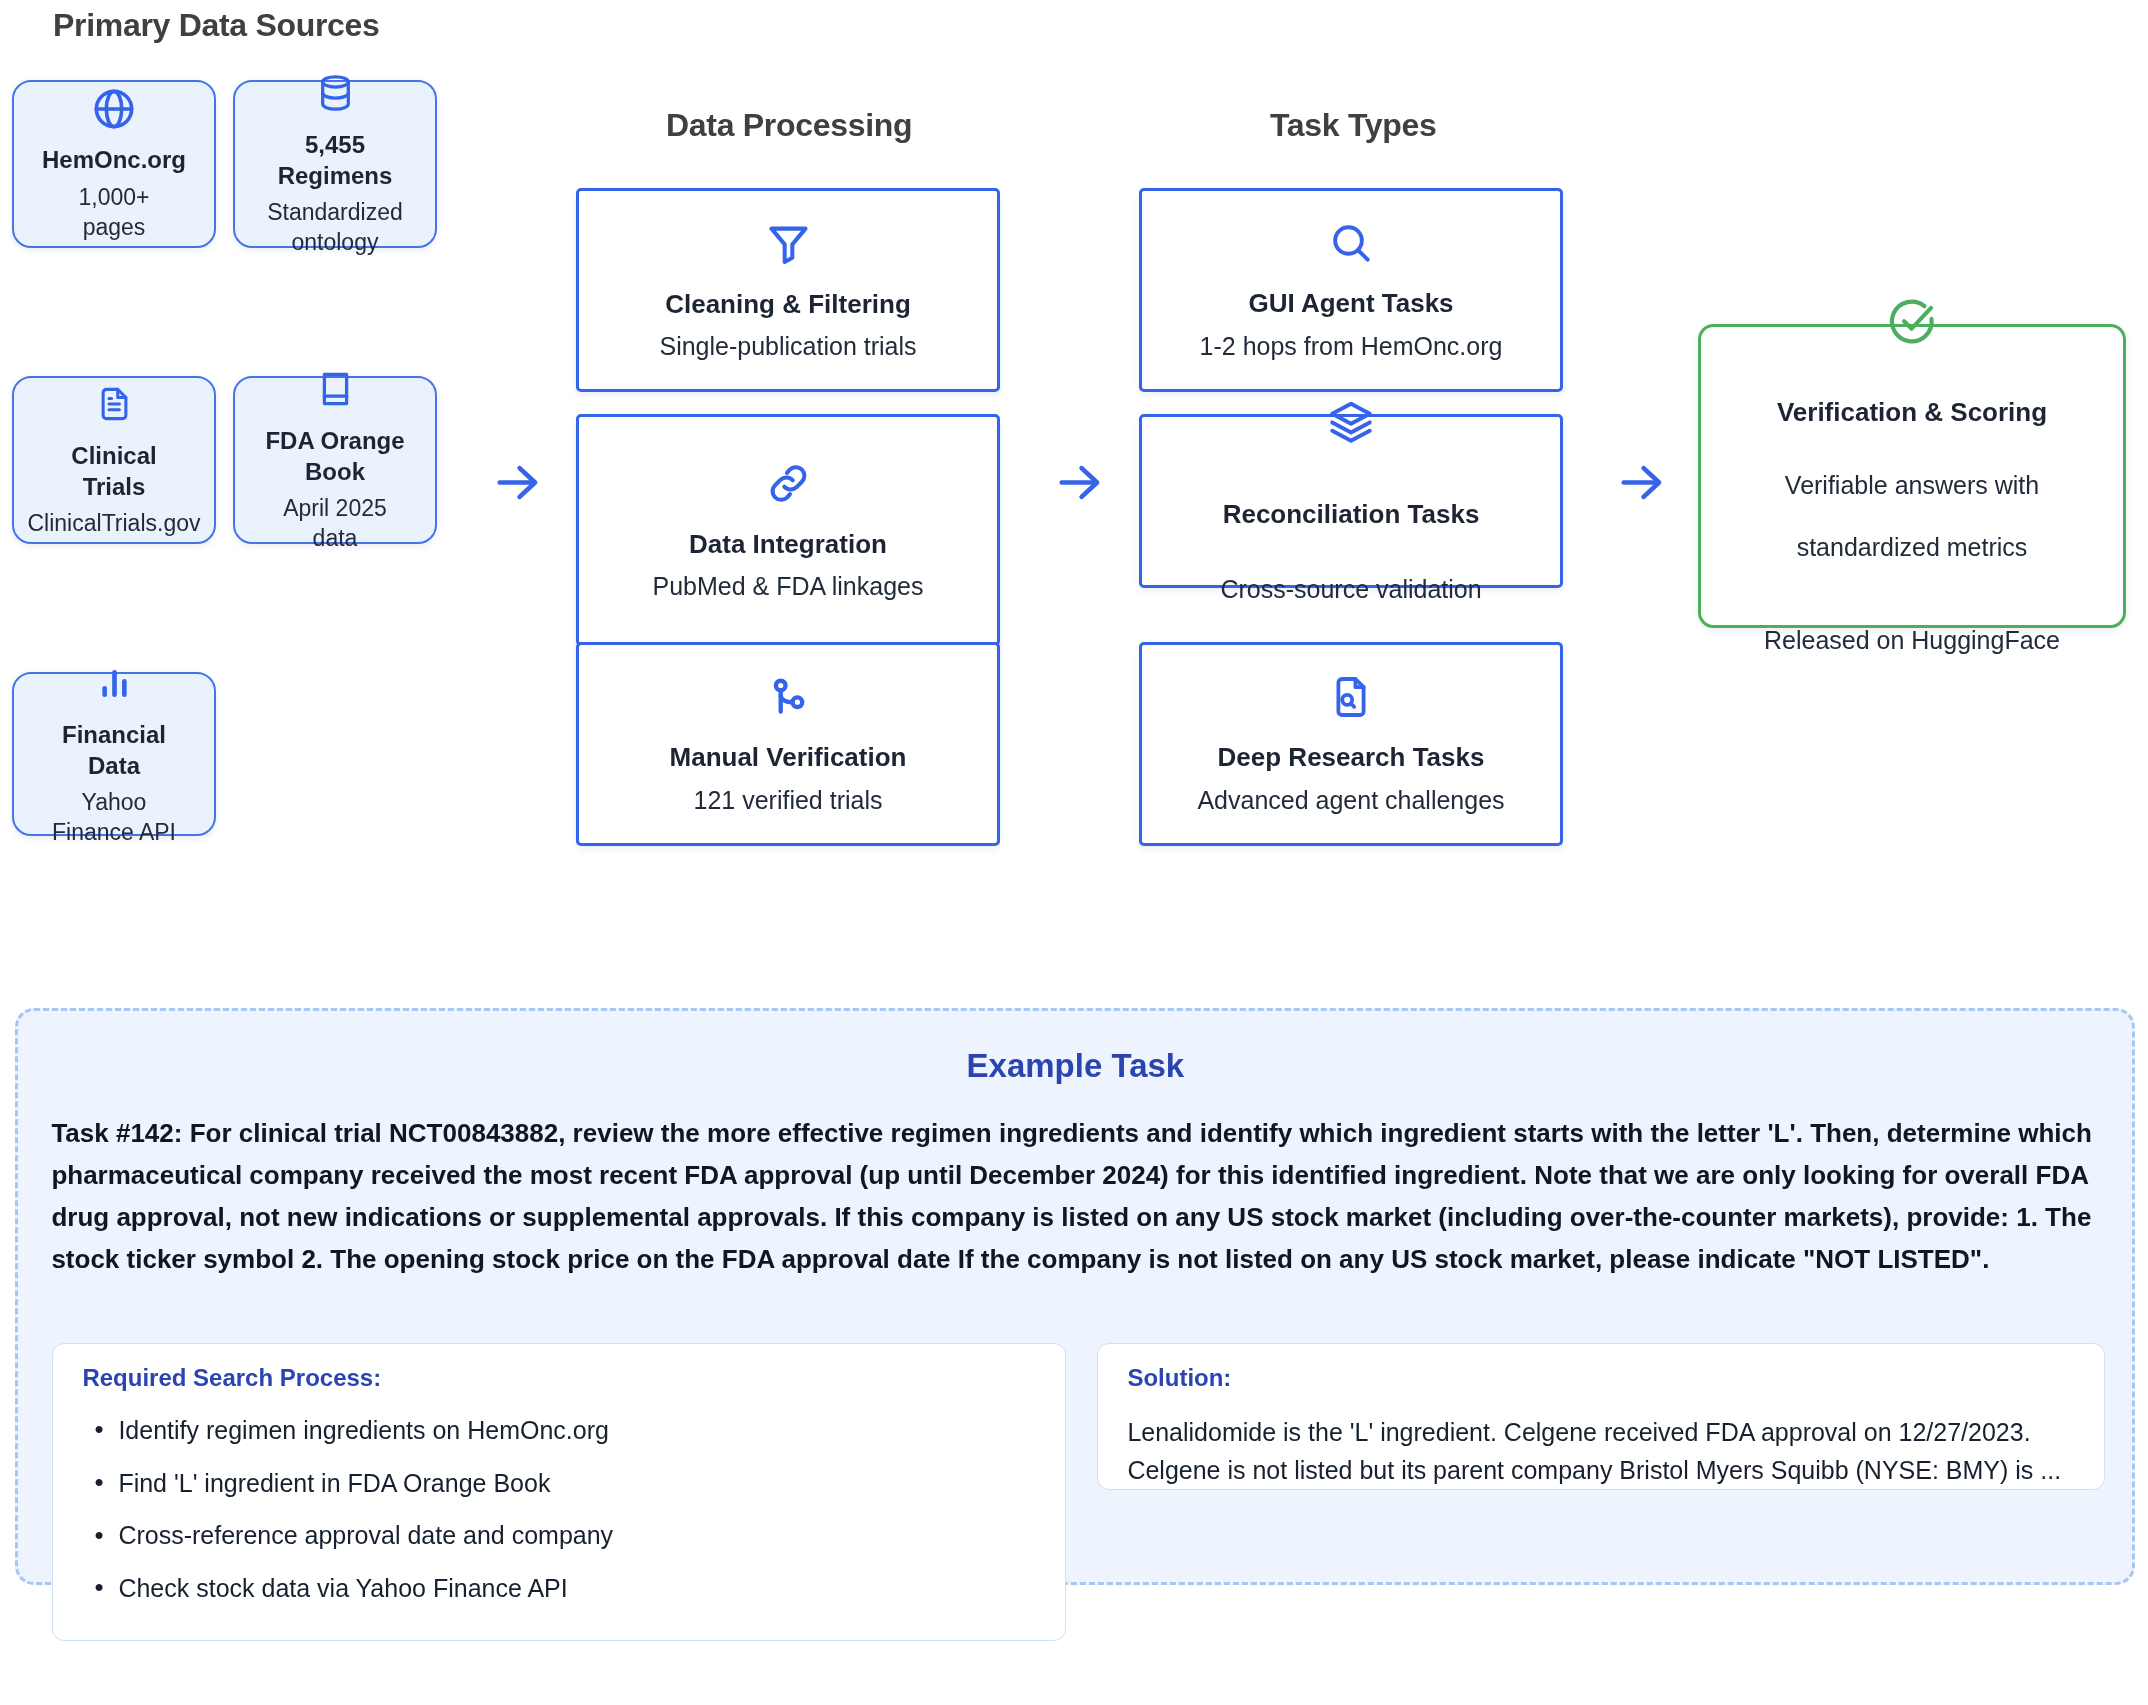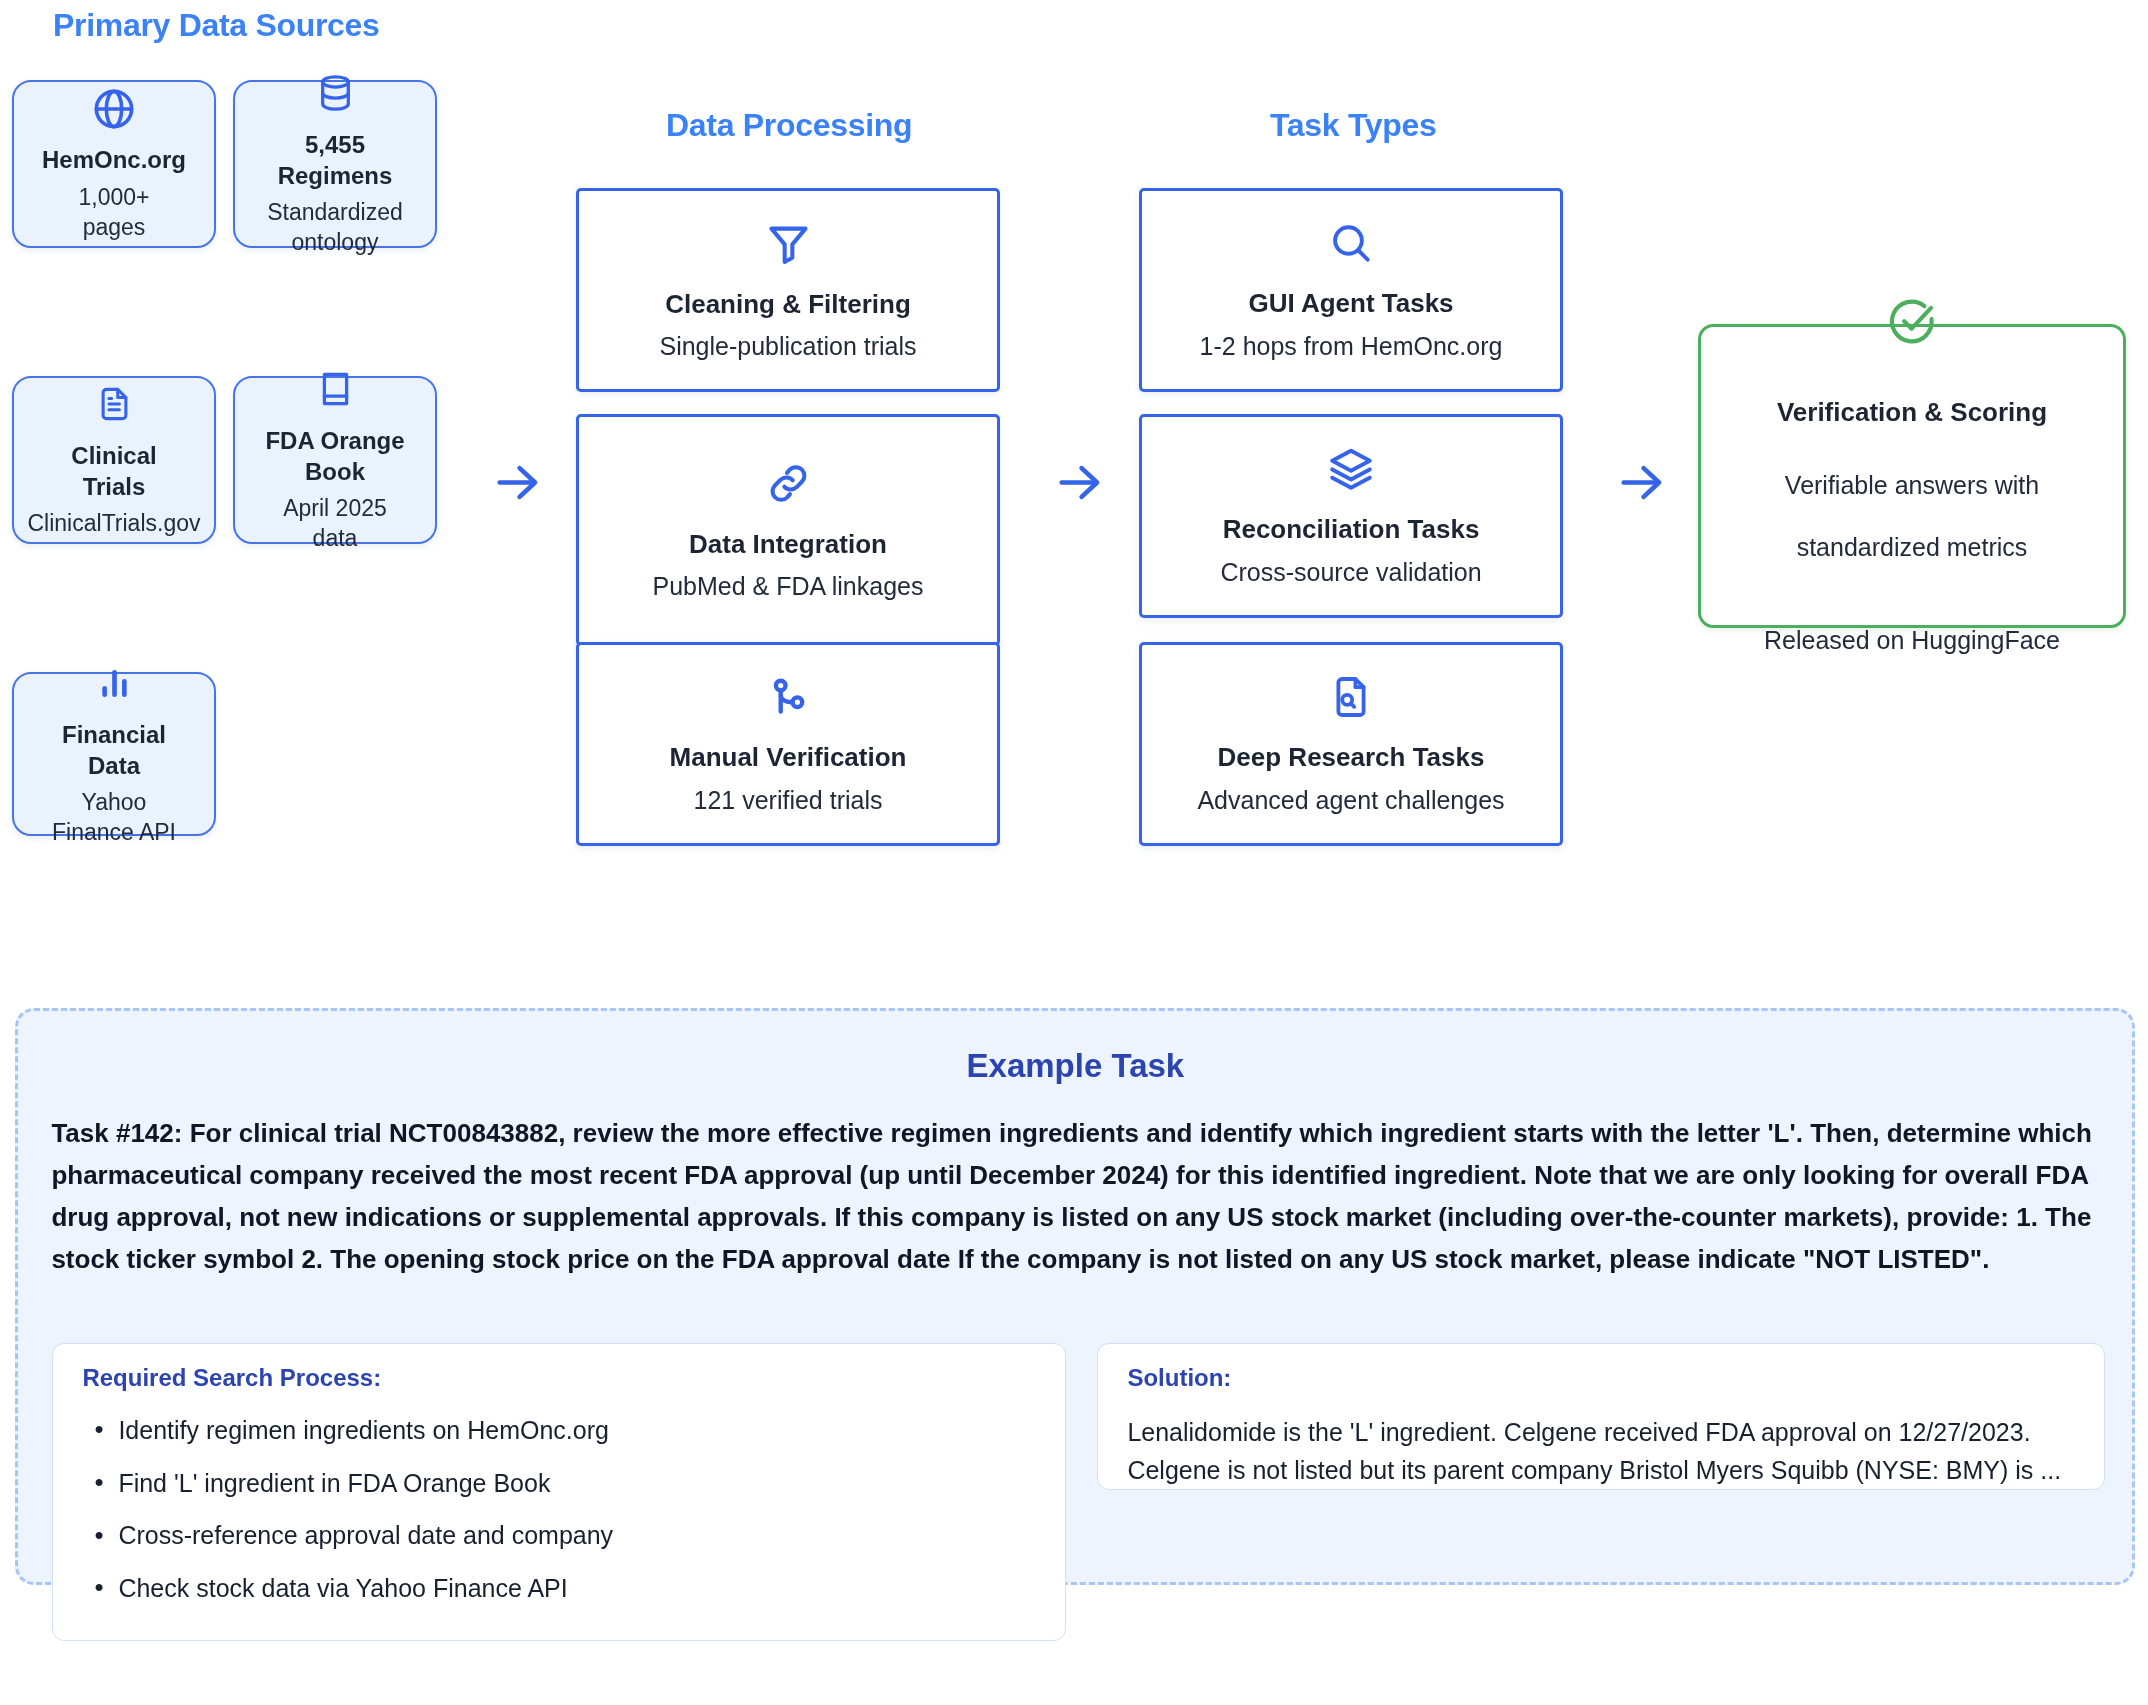--- a/index.html
+++ b/index.html
@@ -12,21 +12,21 @@
     overflow: hidden;
   }
 
   .canvas { position: relative; width: 2149px; height: 1705px; }
 
   
   .col-heading {
     position: absolute;
     font-size: 32px;
     font-weight: bold;
-    color: #3b82f6;
+    color: #404040;
     letter-spacing: -0.3px;
     white-space: nowrap;
   }
   #heading-sources { left: 53px;  top: 6.8px; }
   #heading-processing { left: 666px; top: 107px; }
   #heading-tasks { left: 1270px; top: 107px; }
 
   
   .src-card {
     position: absolute;
@@ -317,21 +317,21 @@
     <div class="proc-icon">
       <svg width="50" height="50" viewBox="0 0 24 24" fill="none" stroke="#3563e9" stroke-width="1.9" stroke-linecap="round">
           <circle cx="10.8" cy="10.8" r="6.4"></circle>
         <line x1="15.6" y1="15.6" x2="20" y2="20"></line>
         </svg>
     </div>
     <div class="proc-title">GUI Agent Tasks</div>
     <div class="proc-sub">1-2 hops from HemOnc.org</div>
   </div>
 
-  <div class="proc-card" id="task-1" style="left:1139px; top:414px; height:204px;">
+  <div class="proc-card" id="task-1" style="left:1139px; top:414px; height:174px;gap:32px;">
     <div class="proc-icon">
       <svg width="50" height="50" viewBox="0 0 24 24" fill="none" stroke="#3563e9" stroke-width="1.9" stroke-linecap="round" stroke-linejoin="round">
         <polygon points="12,3.2 21,8 12,12.8 3,8"></polygon>
         <polyline points="3,12.2 12,17 21,12.2"></polyline>
         <polyline points="3,16.2 12,21 21,16.2"></polyline>
         </svg>
     </div>
     <div class="proc-title">Reconciliation Tasks</div>
     <div class="proc-sub">Cross-source validation</div>
   </div>

